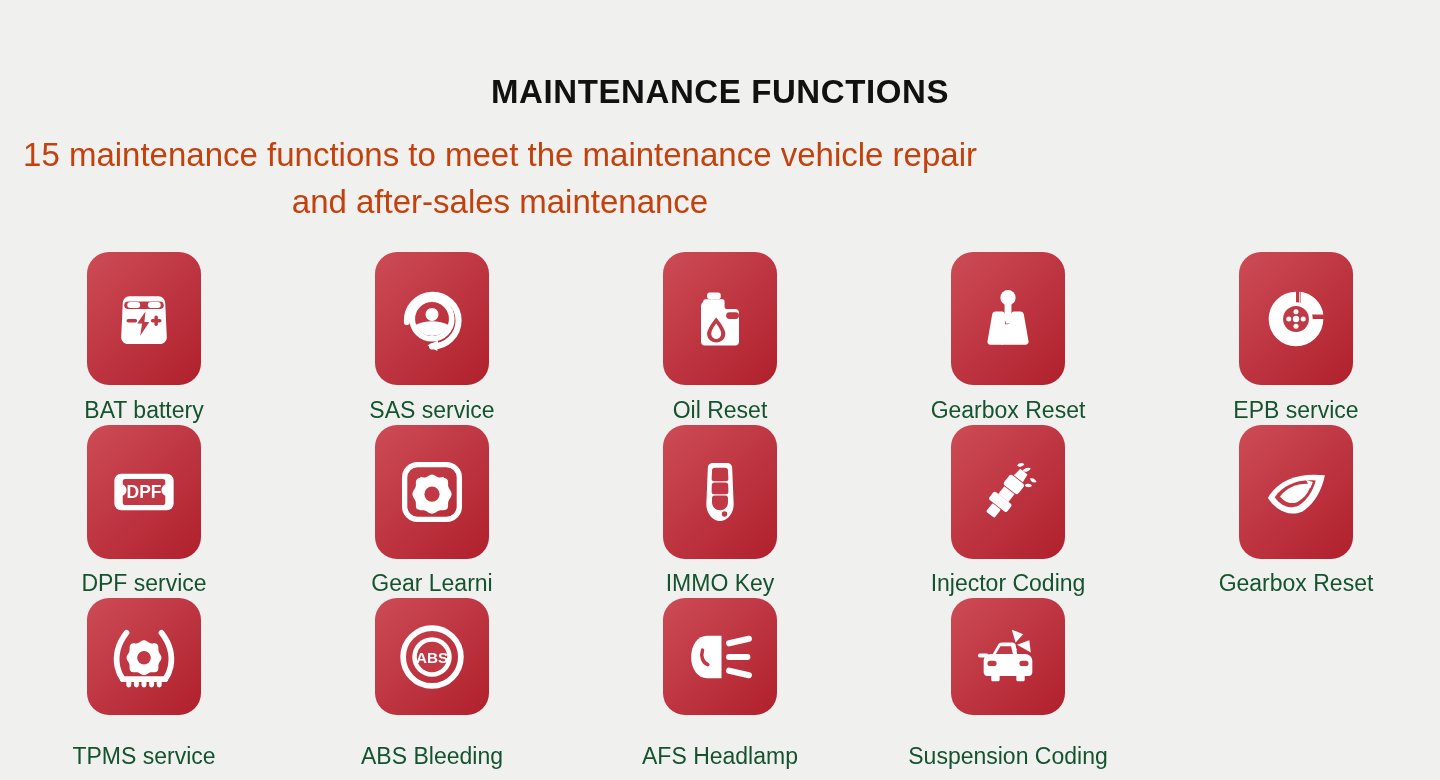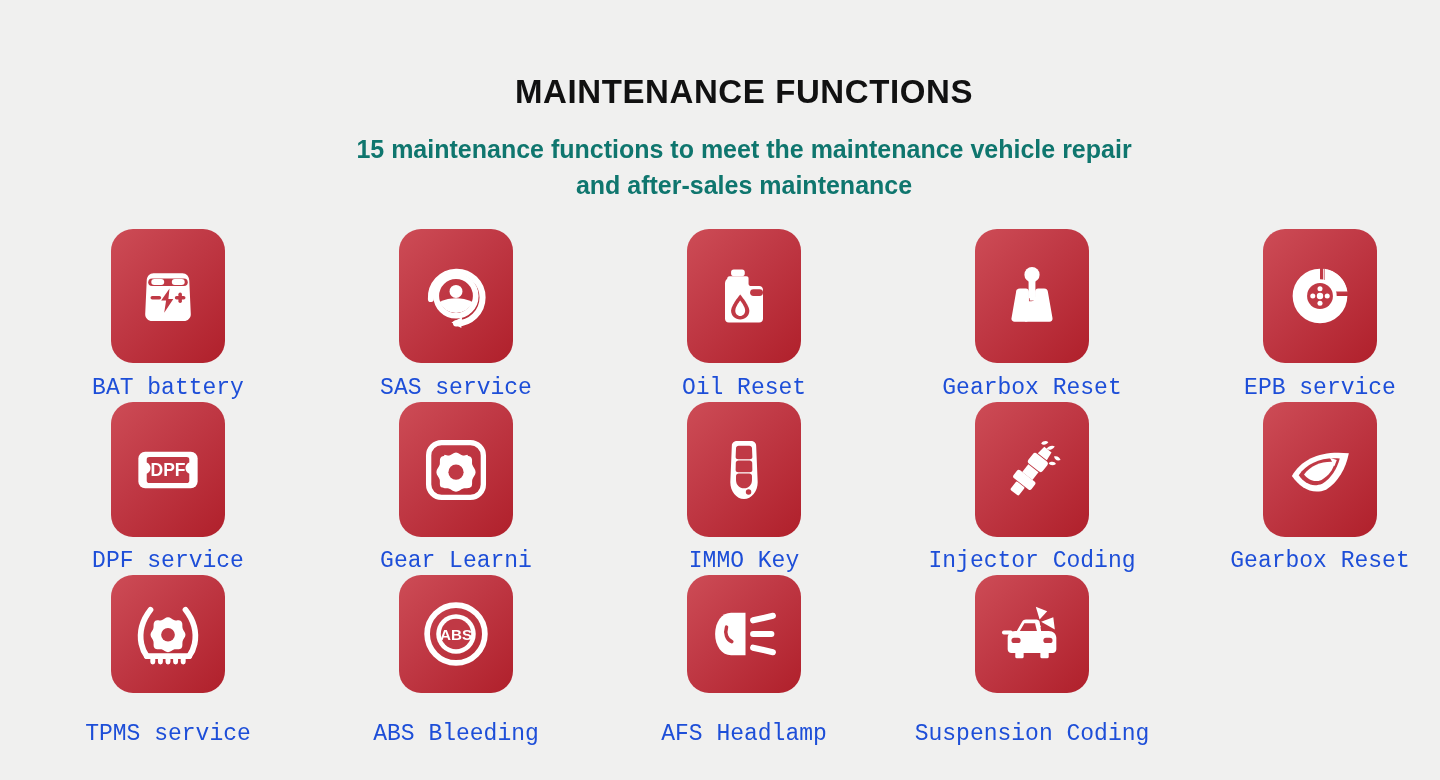--- a/index.html
+++ b/index.html
@@ -13,41 +13,39 @@
     font-family: "Liberation Sans", sans-serif;
     overflow: hidden;
     position: relative;
   }
 
   .page {
     width: 1440px;
     height: 780px;
     display: flex;
     flex-direction: column;
-    align-items: center;
     box-sizing: border-box;
     padding-top: 74px;
-    padding-left: 48px;
   }
 
   .page-title {
     font-size: 33px;
     font-weight: bold;
     letter-spacing: 0.6px;
     color: #111111;
     text-align: center;
     margin: 0;
     line-height: 1.1;
   }
 
   .page-subtitle {
     margin: 22px 0 0 0;
-    font-size: 25px;
-    font-weight: bold;
-    color: #0f766e;
+    font-size: 33px;
+    font-weight: normal;
+    color: #c2410c;
     text-align: center;
     line-height: 1.42;
     max-width: 1000px;
   }
 
   .grid {
     margin-top: 26px;
     width: 1440px;
     display: grid;
     grid-template-columns: repeat(5, 288px);
@@ -74,25 +72,24 @@
 
   .tile-icon svg {
     display: block;
     width: 76px;
     height: 76px;
   }
 
   .tile-label {
     margin-top: 12px;
     font-size: 23px;
-    color: #1d4ed8;
+    color: #14532d;
     text-align: center;
     line-height: 1.2;
     white-space: nowrap;
-    font-family: Liberation Mono, monospace;
   }
 
   .row-2 .tile-label { margin-top: 11px; }
   .row-3 .tile-label { margin-top: 28px; }
 </style>
 </head>
 <body>
 
 <div class="page">
 

